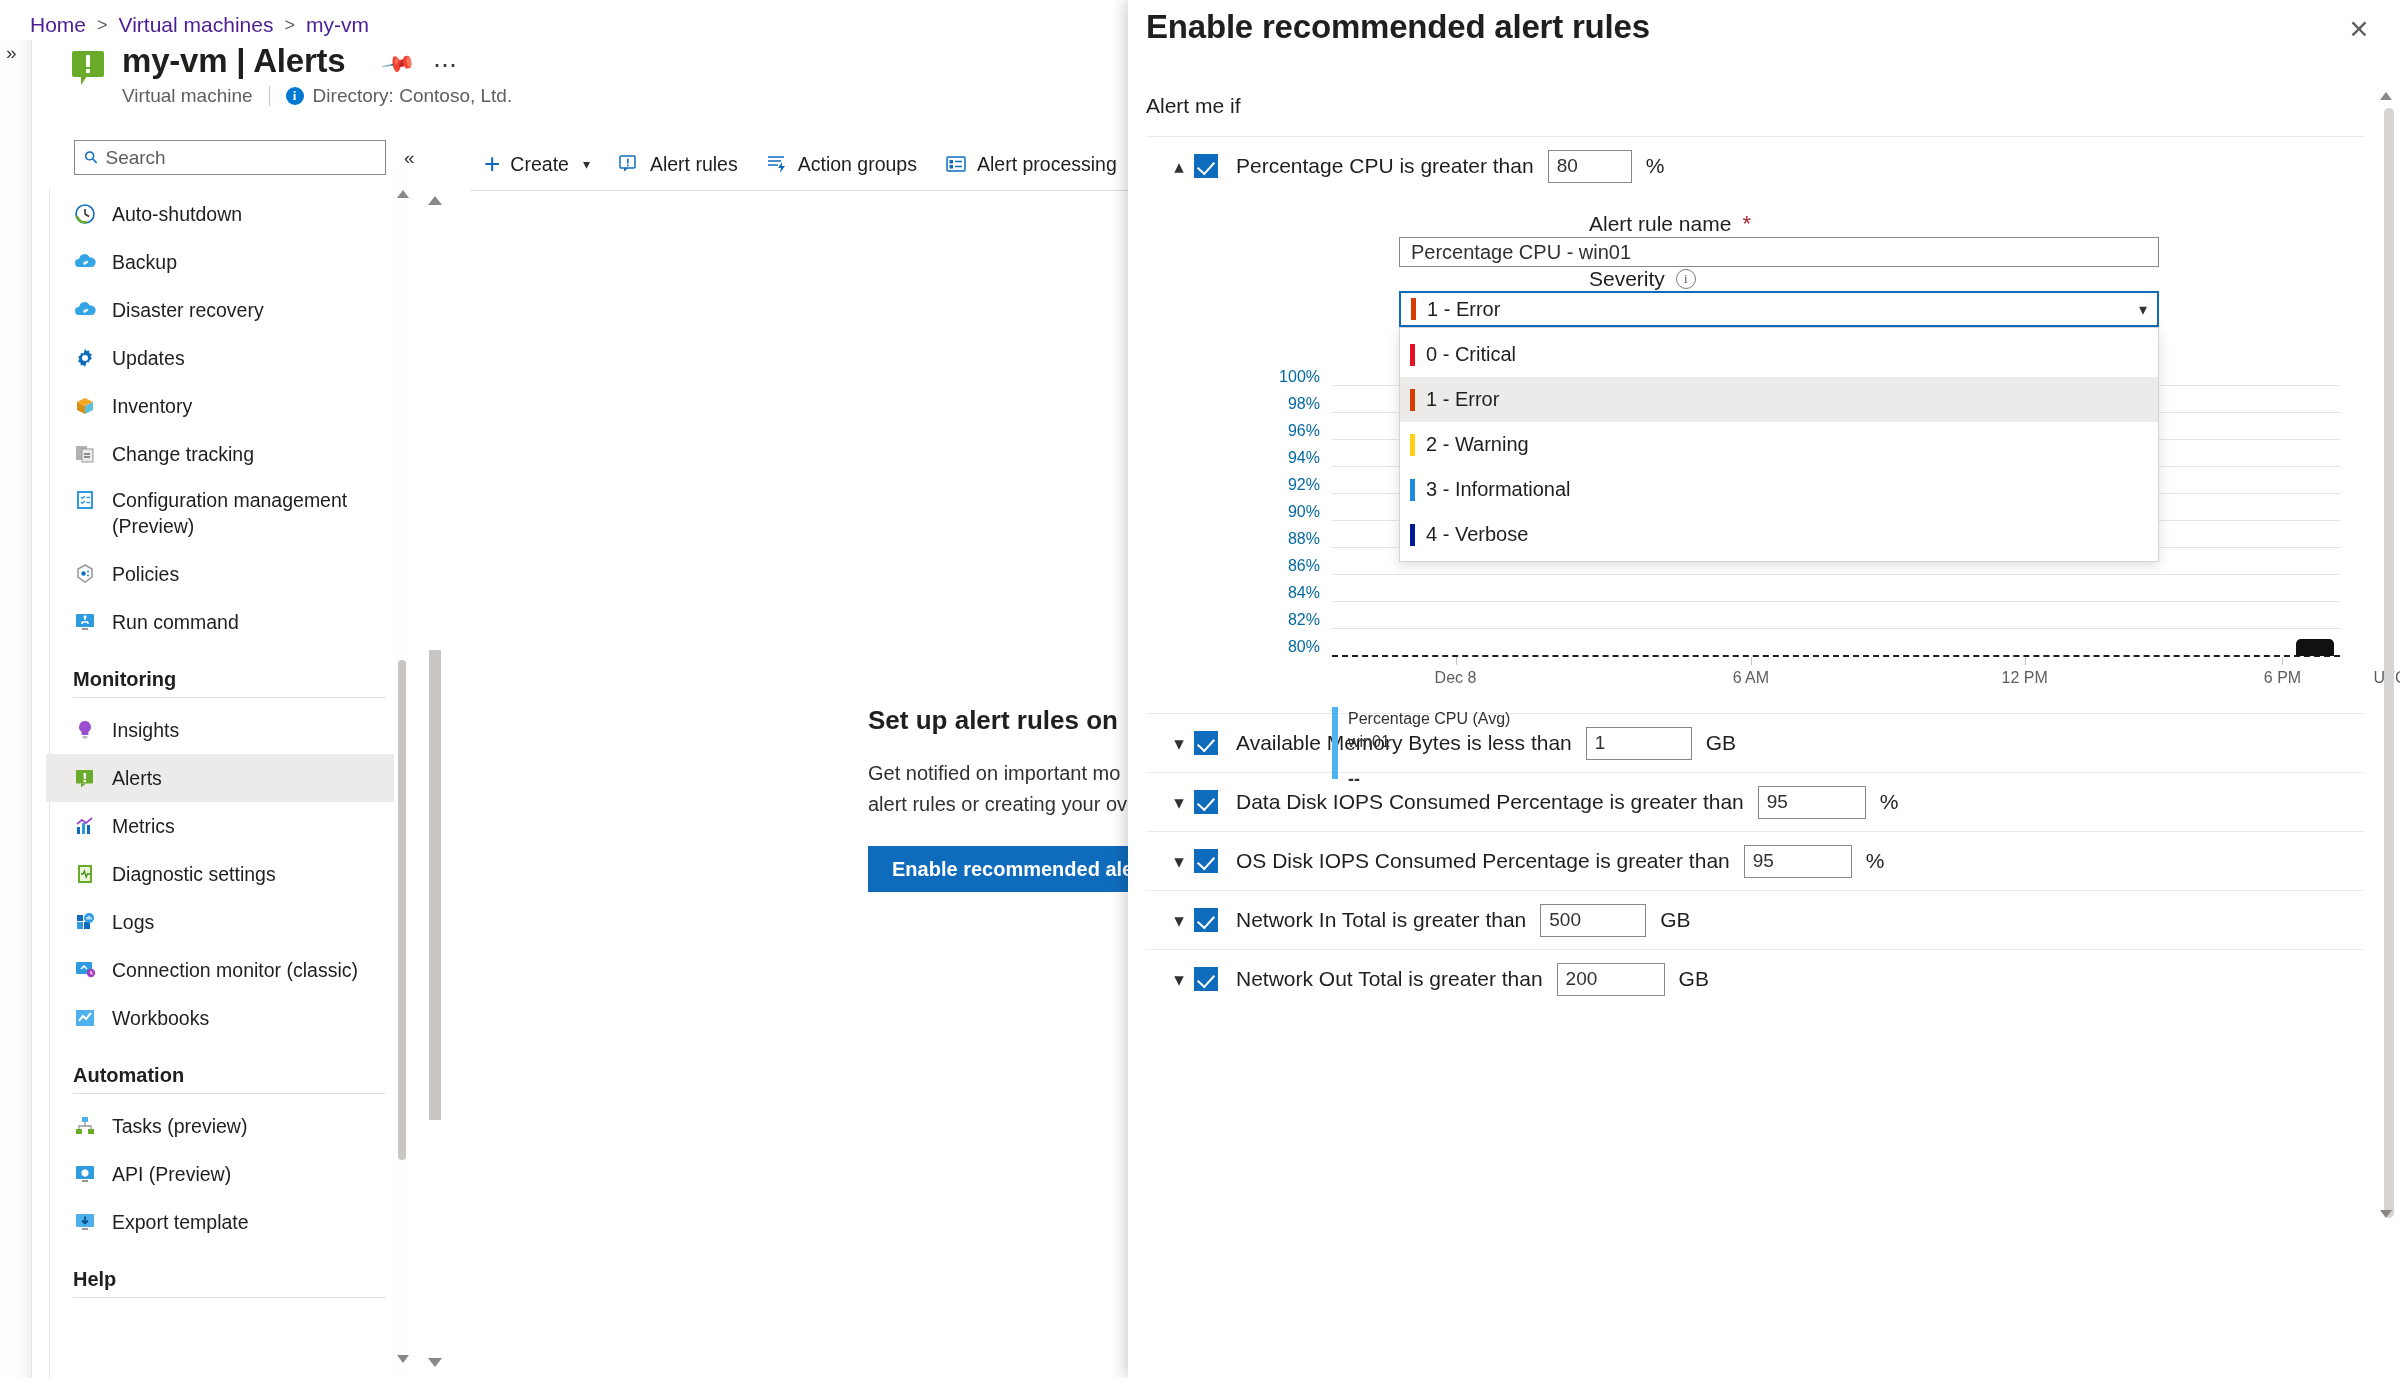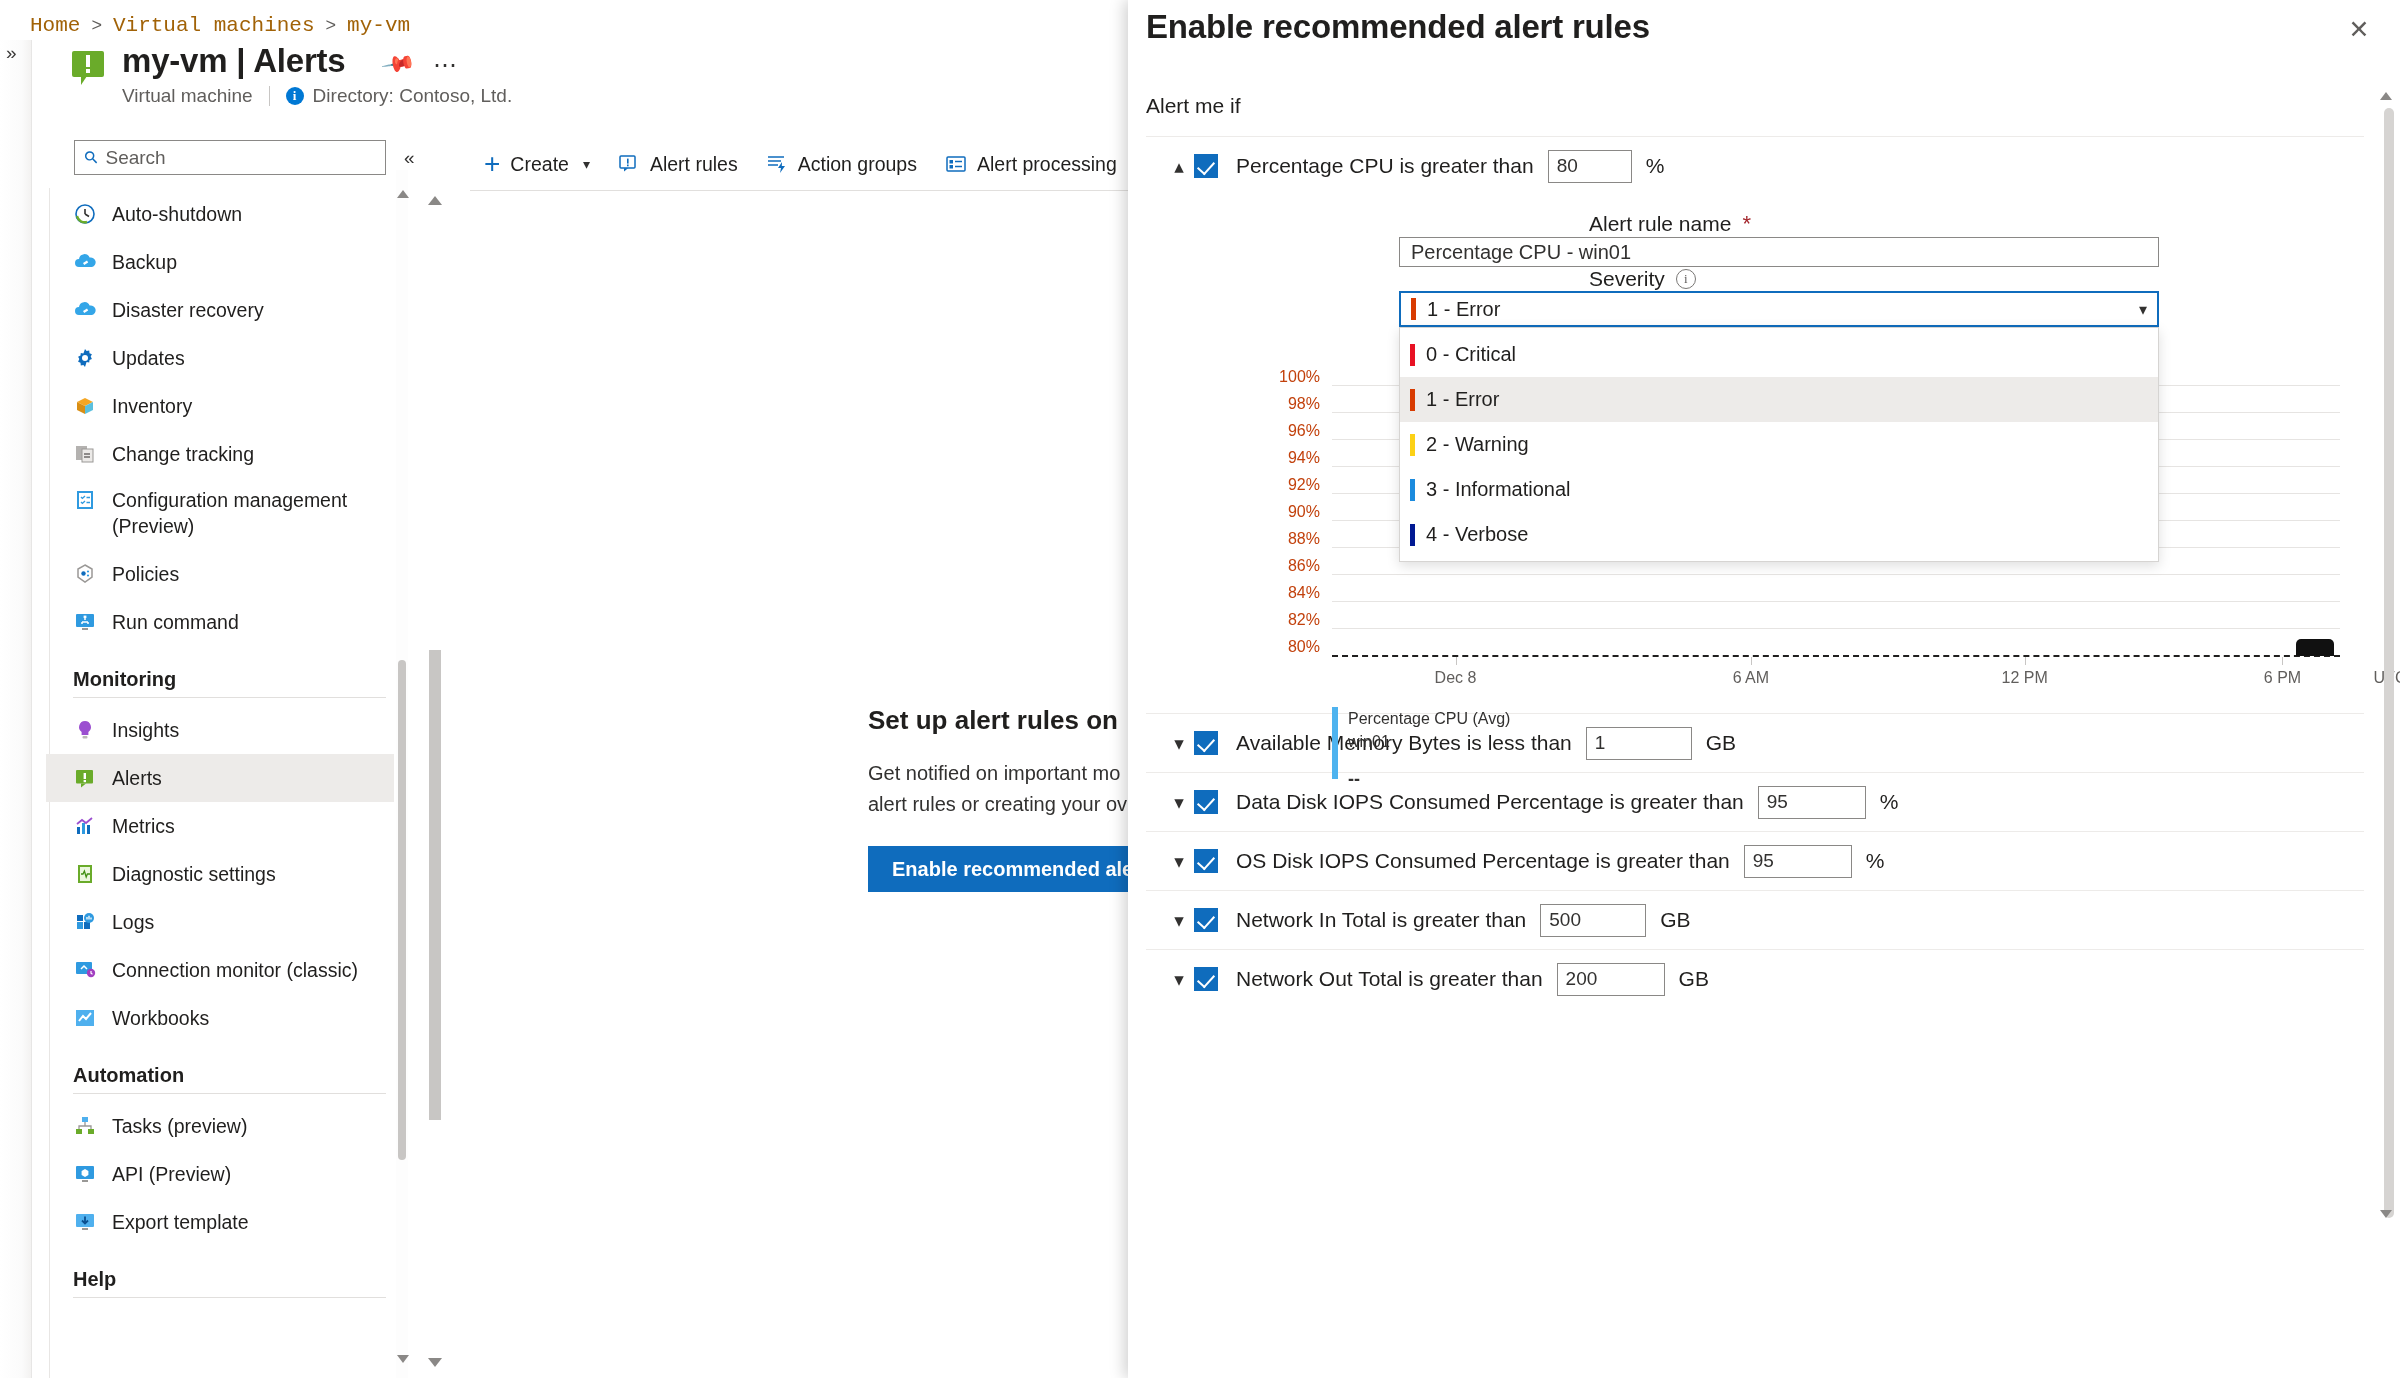--- a/index.html
+++ b/index.html
@@ -14,21 +14,21 @@
 
   
   .portal-bg { position: absolute; inset: 0; background: #ffffff; }
 
   
   .breadcrumb {
     position: absolute; left: 30px; top: 8px; height: 34px;
     display: flex; align-items: center; gap: 11px;
     font-size: 21px; color: #0f6cbd;
   }
-  .breadcrumb .crumb { color: #a16207; cursor: pointer; font-family: Liberation Mono, monospace; }
+  .breadcrumb .crumb { color: #4c1d95; cursor: pointer; }
   .breadcrumb .sep { color: #605e5c; font-size: 18px; }
 
   
   .flyout-strip {
     position: absolute; left: 0; top: 40px; width: 32px; bottom: 0;
     background: linear-gradient(to right,#ffffff 0%, #fbfbfb 70%, #f3f2f1 100%);
     border-right: 1px solid #e7e6e5;
   }
   .flyout-chev {
     position: absolute; left: 6px; top: 42px;
@@ -221,21 +221,21 @@
     height:45px; display:flex; align-items:center; padding:0 10px; cursor:pointer;
     font-size:20px; color:#201f1e;
   }
   .sev-opt.hover { background:#edebe9; }
 
   
   .chart-area { position:relative; margin-left:48px; margin-top:6px; height:318px; }
   .chart-plot { position:absolute; left:90px; top:0; right:24px; height:270px;}
   .gridline { position:absolute; left:0; right:0; height:1px; background:#e6e4e2;}
   .ylab {
-    position:absolute; left:0; width:78px; text-align:right; font-size:16px; color:#c2410c;
+    position:absolute; left:0; width:78px; text-align:right; font-size:16px; color:#0369a1;
     transform: translateY(-50%);
   }
   .threshold-line {
     position:absolute; left:0; right:0; border-top:2.5px dashed #201f1e;
   }
   .data-blob {
     position:absolute; background:#111; border-radius:5px 5px 0 0;
   }
   .xtick { position:absolute; top:272px; width:1px; height:8px; background:#c8c6c4;}
   .xlab { position:absolute; top:284px; font-size:16px; color:#605e5c; transform: translateX(-50%); white-space:nowrap;}

